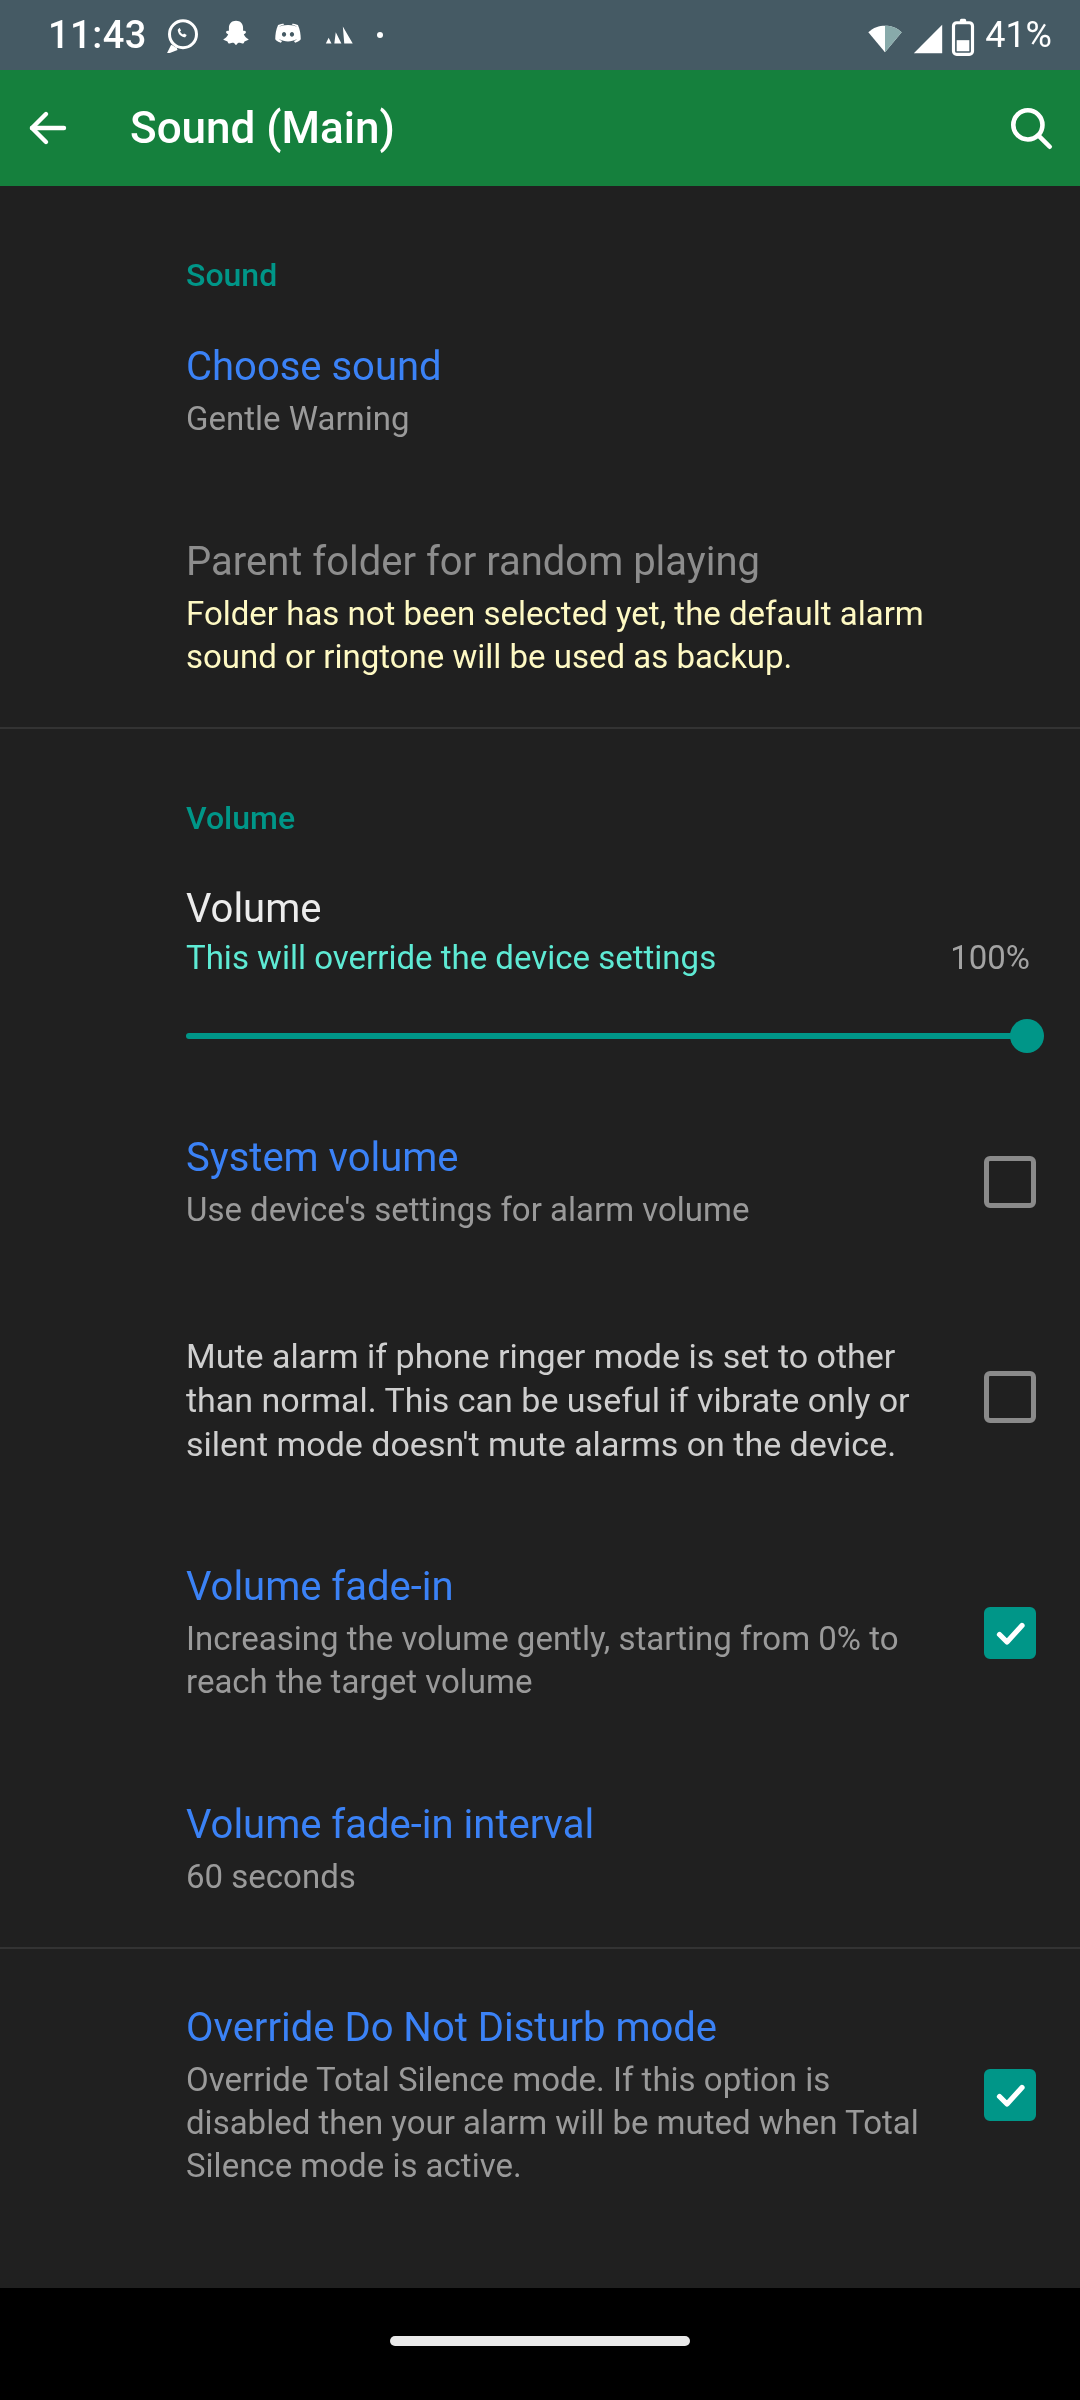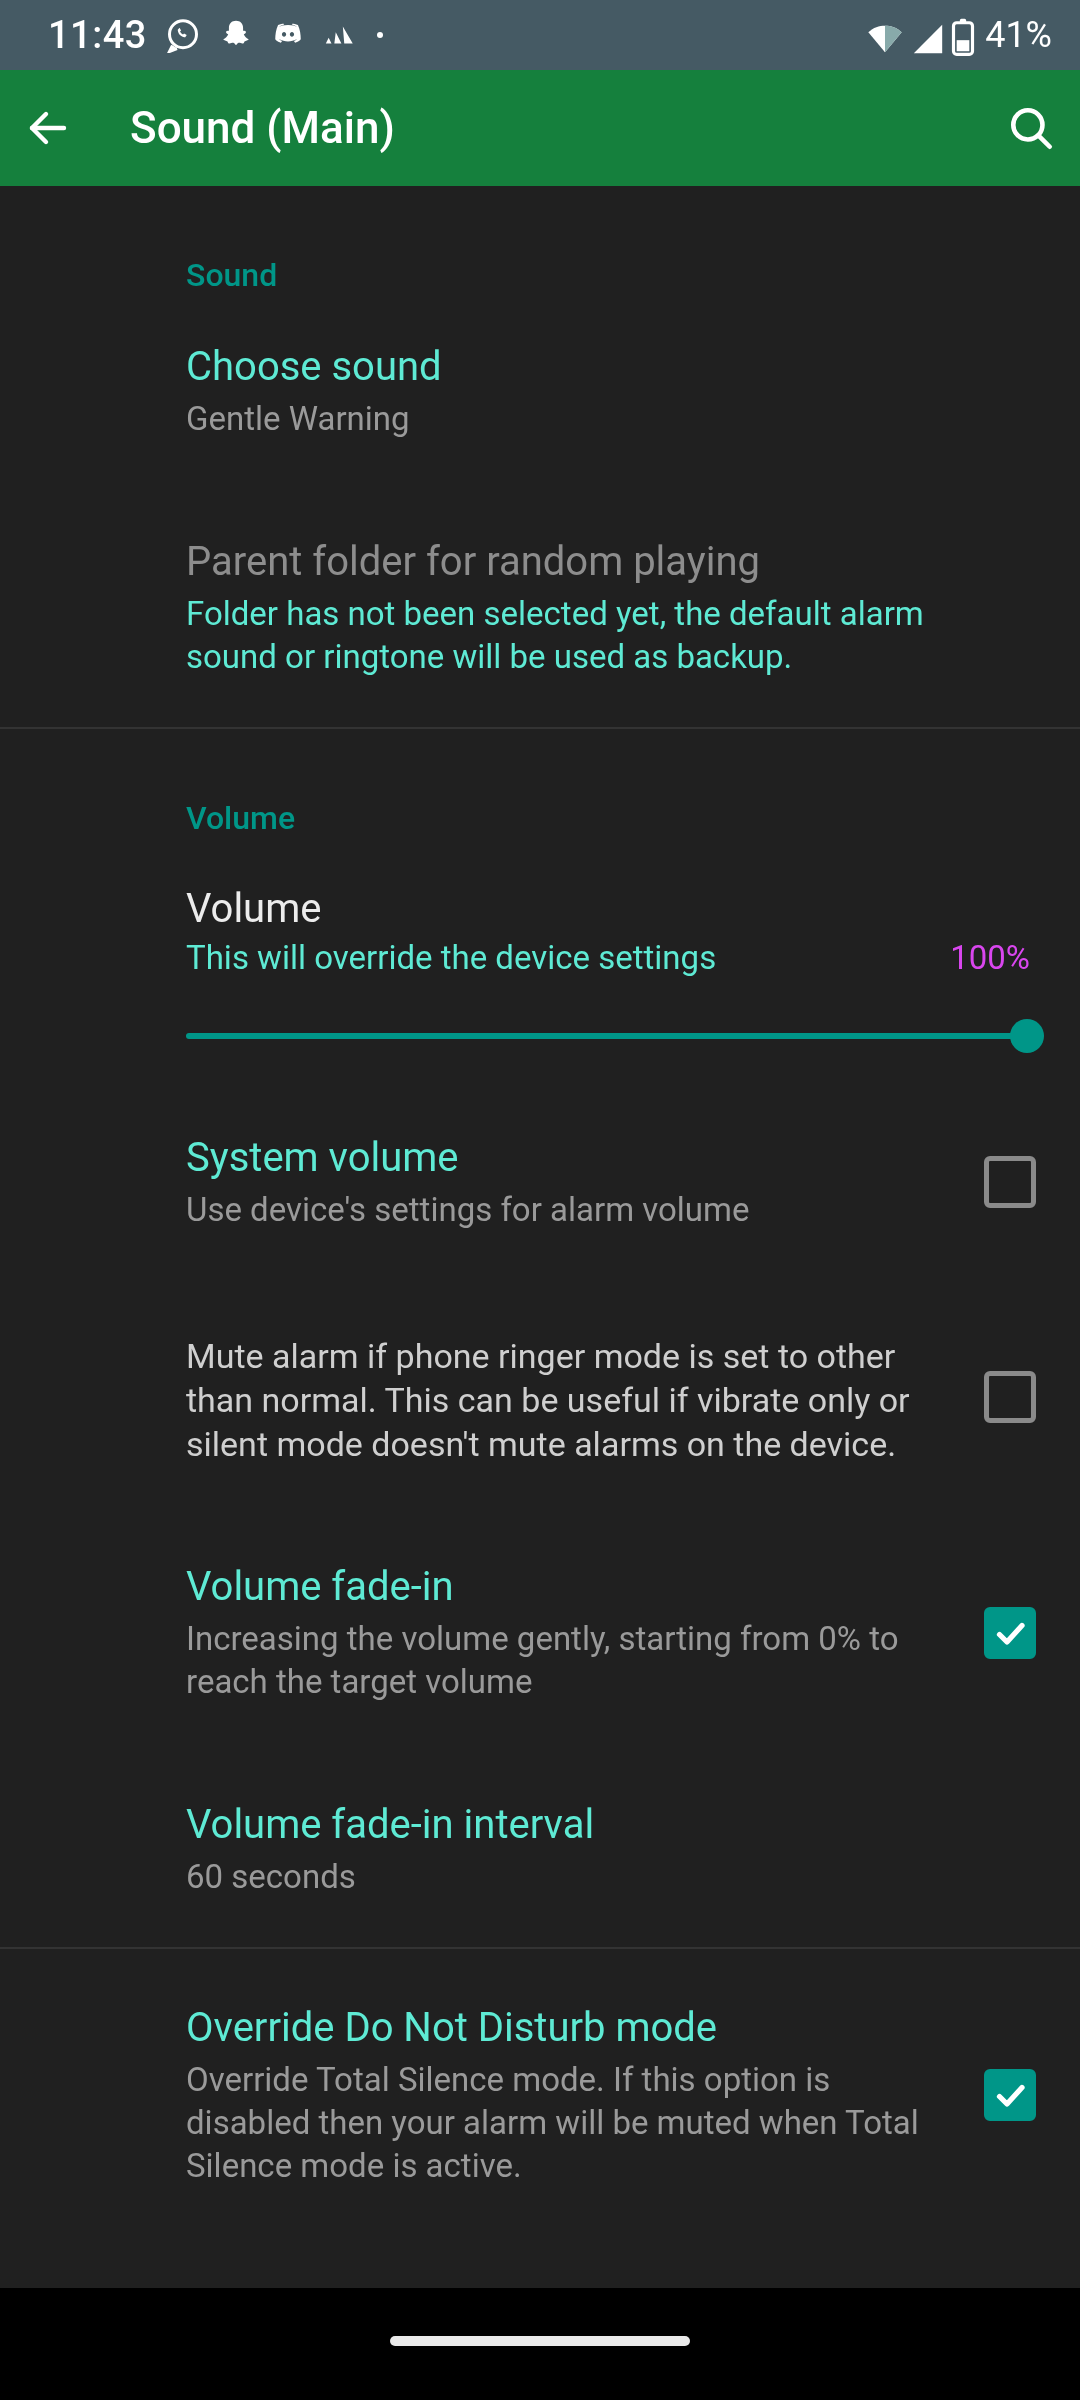--- a/index.html
+++ b/index.html
@@ -53,33 +53,33 @@
     color: #009688;
     font-weight: 500;
   }
 
   .list-item {
     padding: 48px 40px 48px 186px;
     display: flex;
     align-items: center;
   }
   .list-item .text-block { flex: 1; padding-right: 24px; }
-  .list-item .primary { font-size: 40px; color: #5eead4; line-height: 1.25; }
+  .list-item .primary { font-size: 40px; color: #3b82f6; line-height: 1.25; }
   .list-item .secondary { font-size: 33px; color: #9a9a9a; line-height: 1.3; margin-top: 6px; }
   .list-item.disabled .primary { color: #8d8d8d; }
-  .list-item.disabled .secondary { color: #5eead4; }
+  .list-item.disabled .secondary { color: #fef9c3; }
 
   .divider { height: 2px; background: #333; width: 100%; }
 
   
   .volume-block { padding: 48px 50px 36px 186px; }
   .volume-row1 { font-size: 40px; color: #ececec; }
   .volume-row2 { display:flex; justify-content:space-between; align-items:flex-end; margin-top:6px; }
   .volume-desc { font-size: 33px; color: #5eead4; }
-  .volume-pct { font-size: 33px; color: #d946ef; }
+  .volume-pct { font-size: 33px; color: #a3a3a3; }
   .slider-track {
     position: relative;
     height: 6px;
     background: #009688;
     margin-top: 56px;
     margin-bottom: 10px;
     border-radius: 3px;
   }
   .slider-thumb {
     position: absolute;

